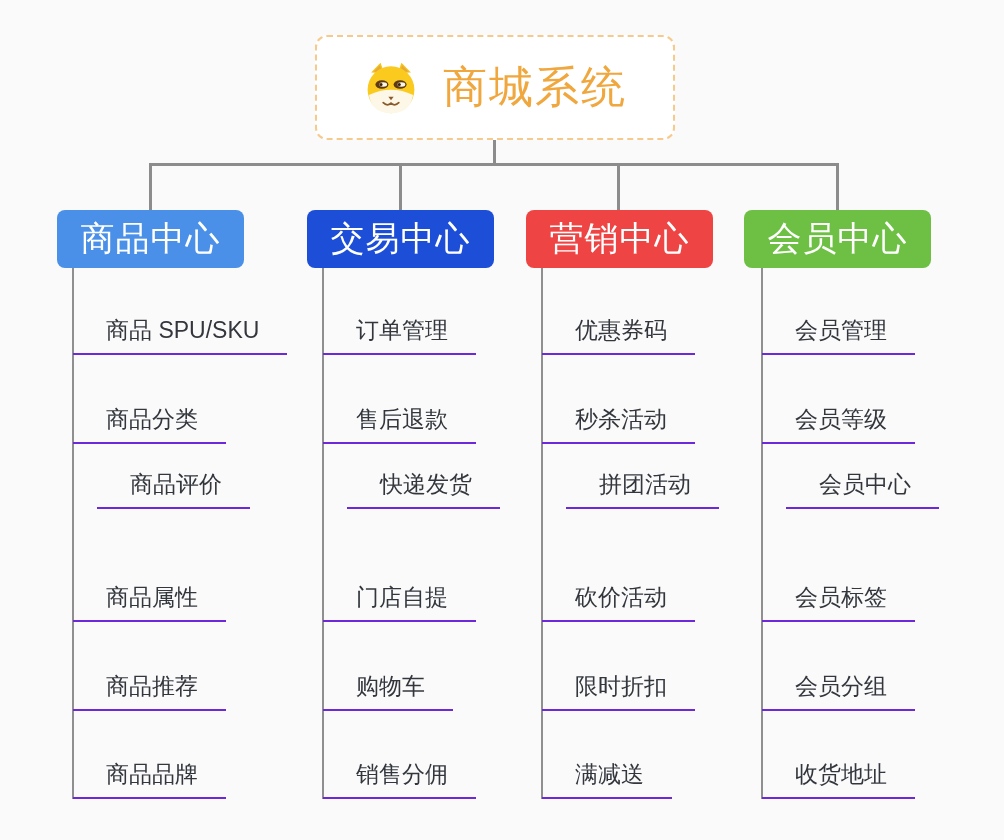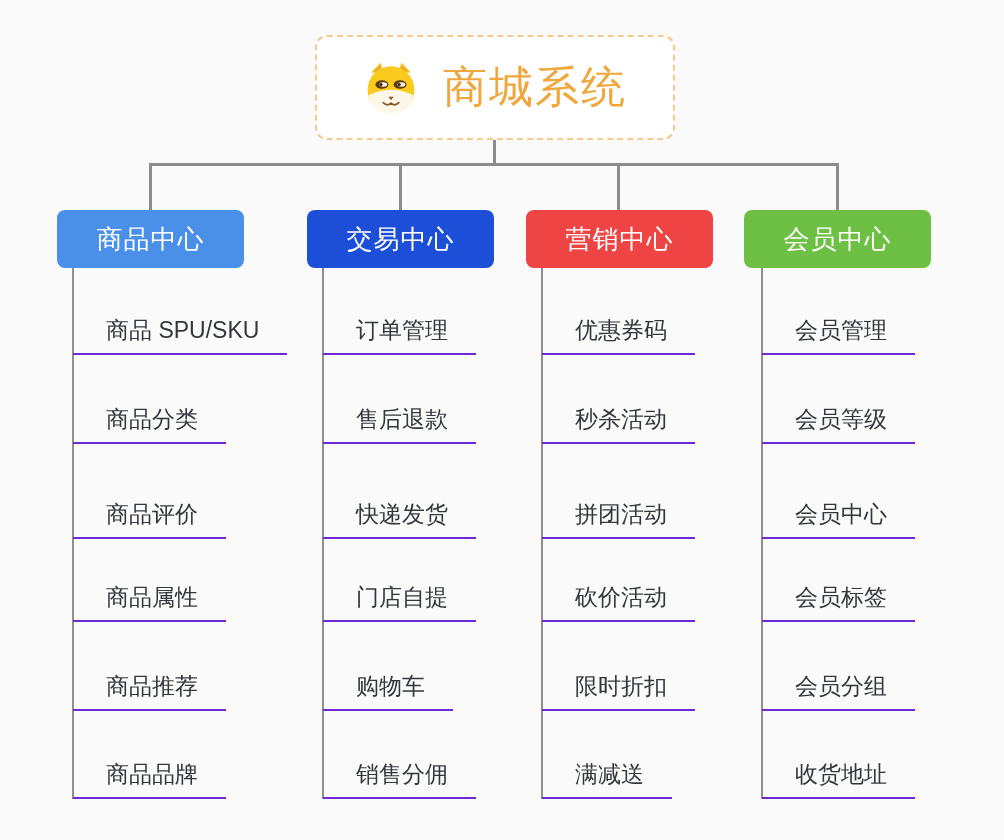--- a/index.html
+++ b/index.html
@@ -46,21 +46,21 @@
   .dog { width: 56px; height: 52px; display: inline-flex; }
 
   
   .branch-node {
     position: absolute; top: 210px; width: 187px; height: 58px;
     border-radius: 8px;
     display: flex; align-items: center; justify-content: center;
     cursor: pointer;
   }
   .branch-node span {
-    color: #ffffff; font-size: 26px; letter-spacing: 1px; white-space: nowrap;
+    color: #ffffff; font-size: 34px; letter-spacing: 1px; white-space: nowrap;
   }
   .branch-node.b0 { left: 57px; }
   .branch-node.b1 { left: 307px; }
   .branch-node.b2 { left: 526px; }
   .branch-node.b3 { left: 744px; }
 
   
   .leaf {
     position: absolute;
     white-space: nowrap;
@@ -70,21 +70,21 @@
     padding: 0 28px 8px 33px;
     border-bottom: 2px solid #6d28d9;
     cursor: pointer;
   }
   .leaf.c0 { left: 73px; }
   .leaf.c1 { left: 323px; }
   .leaf.c2 { left: 542px; }
   .leaf.c3 { left: 762px; }
   .leaf.r0 { top: 315px; }
   .leaf.r1 { top: 404px; }
-  .leaf.r2 { top: 499px; }
+  .leaf.r2 { top: 469px; margin-left: 24px; }
   .leaf.r3 { top: 582px; }
   .leaf.r4 { top: 671px; }
   .leaf.r5 { top: 759px; }
 </style>
 </head>
 <body>
 
 <div class="canvas">
 
   <div class="line stub"></div>

